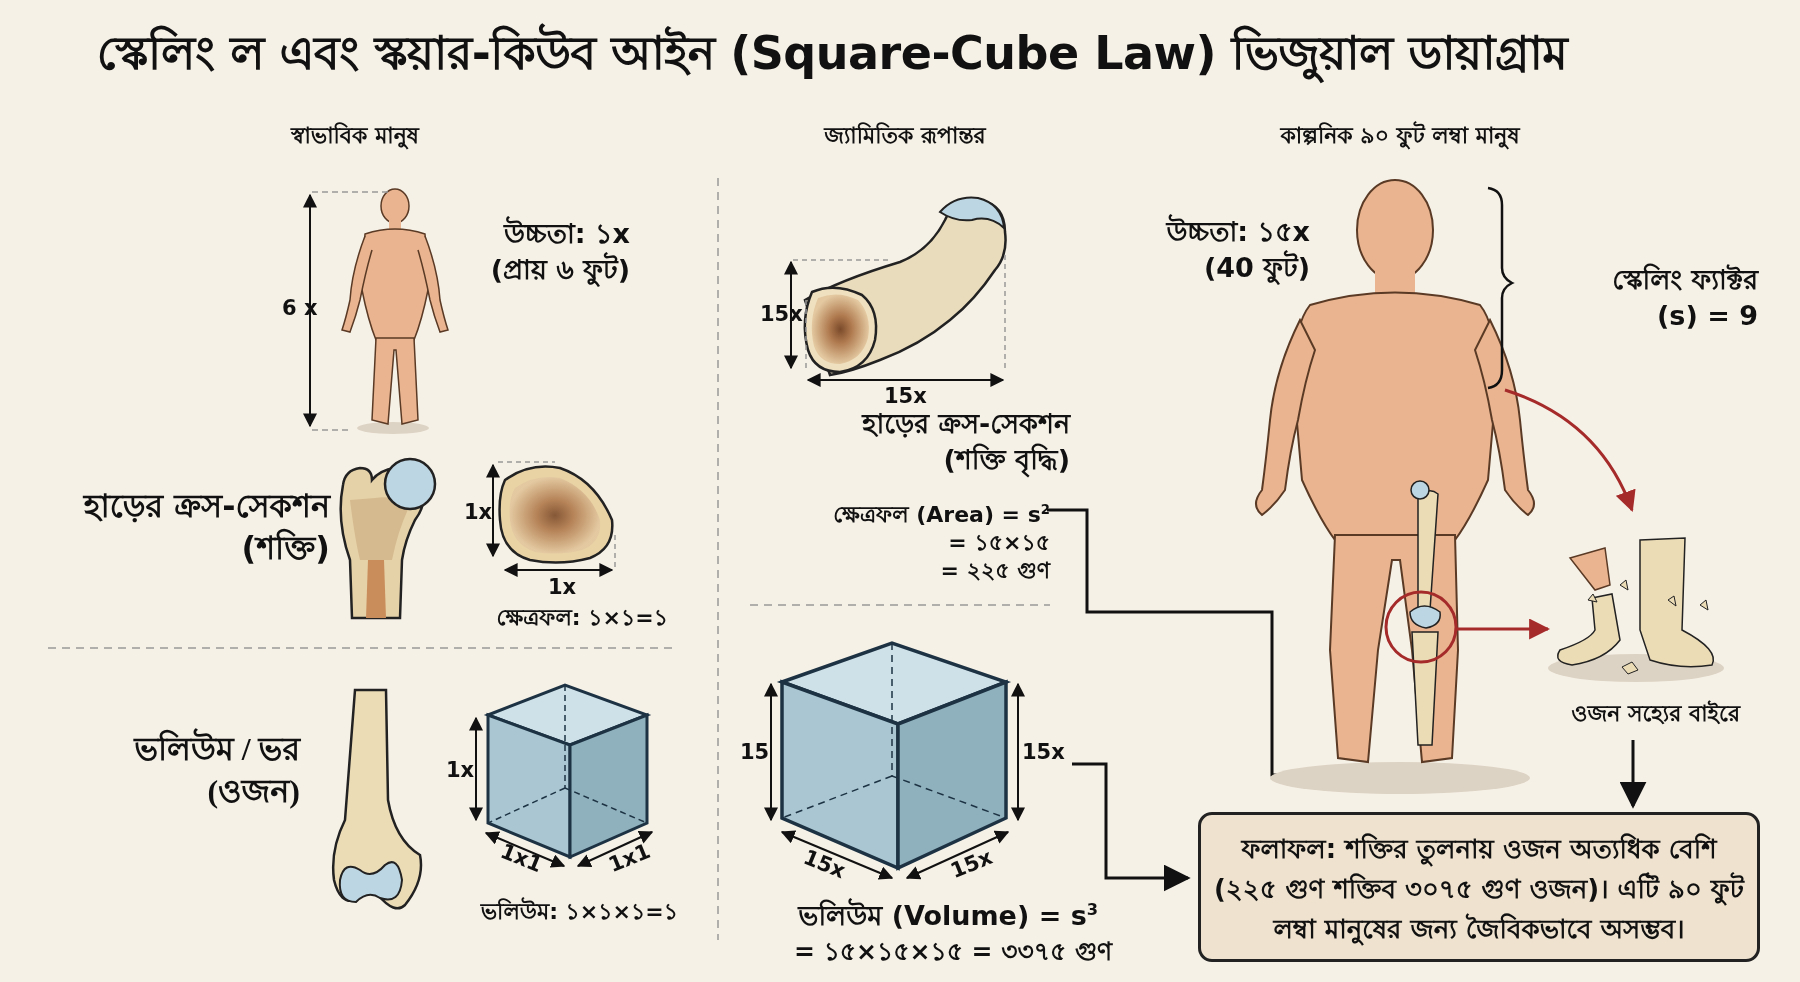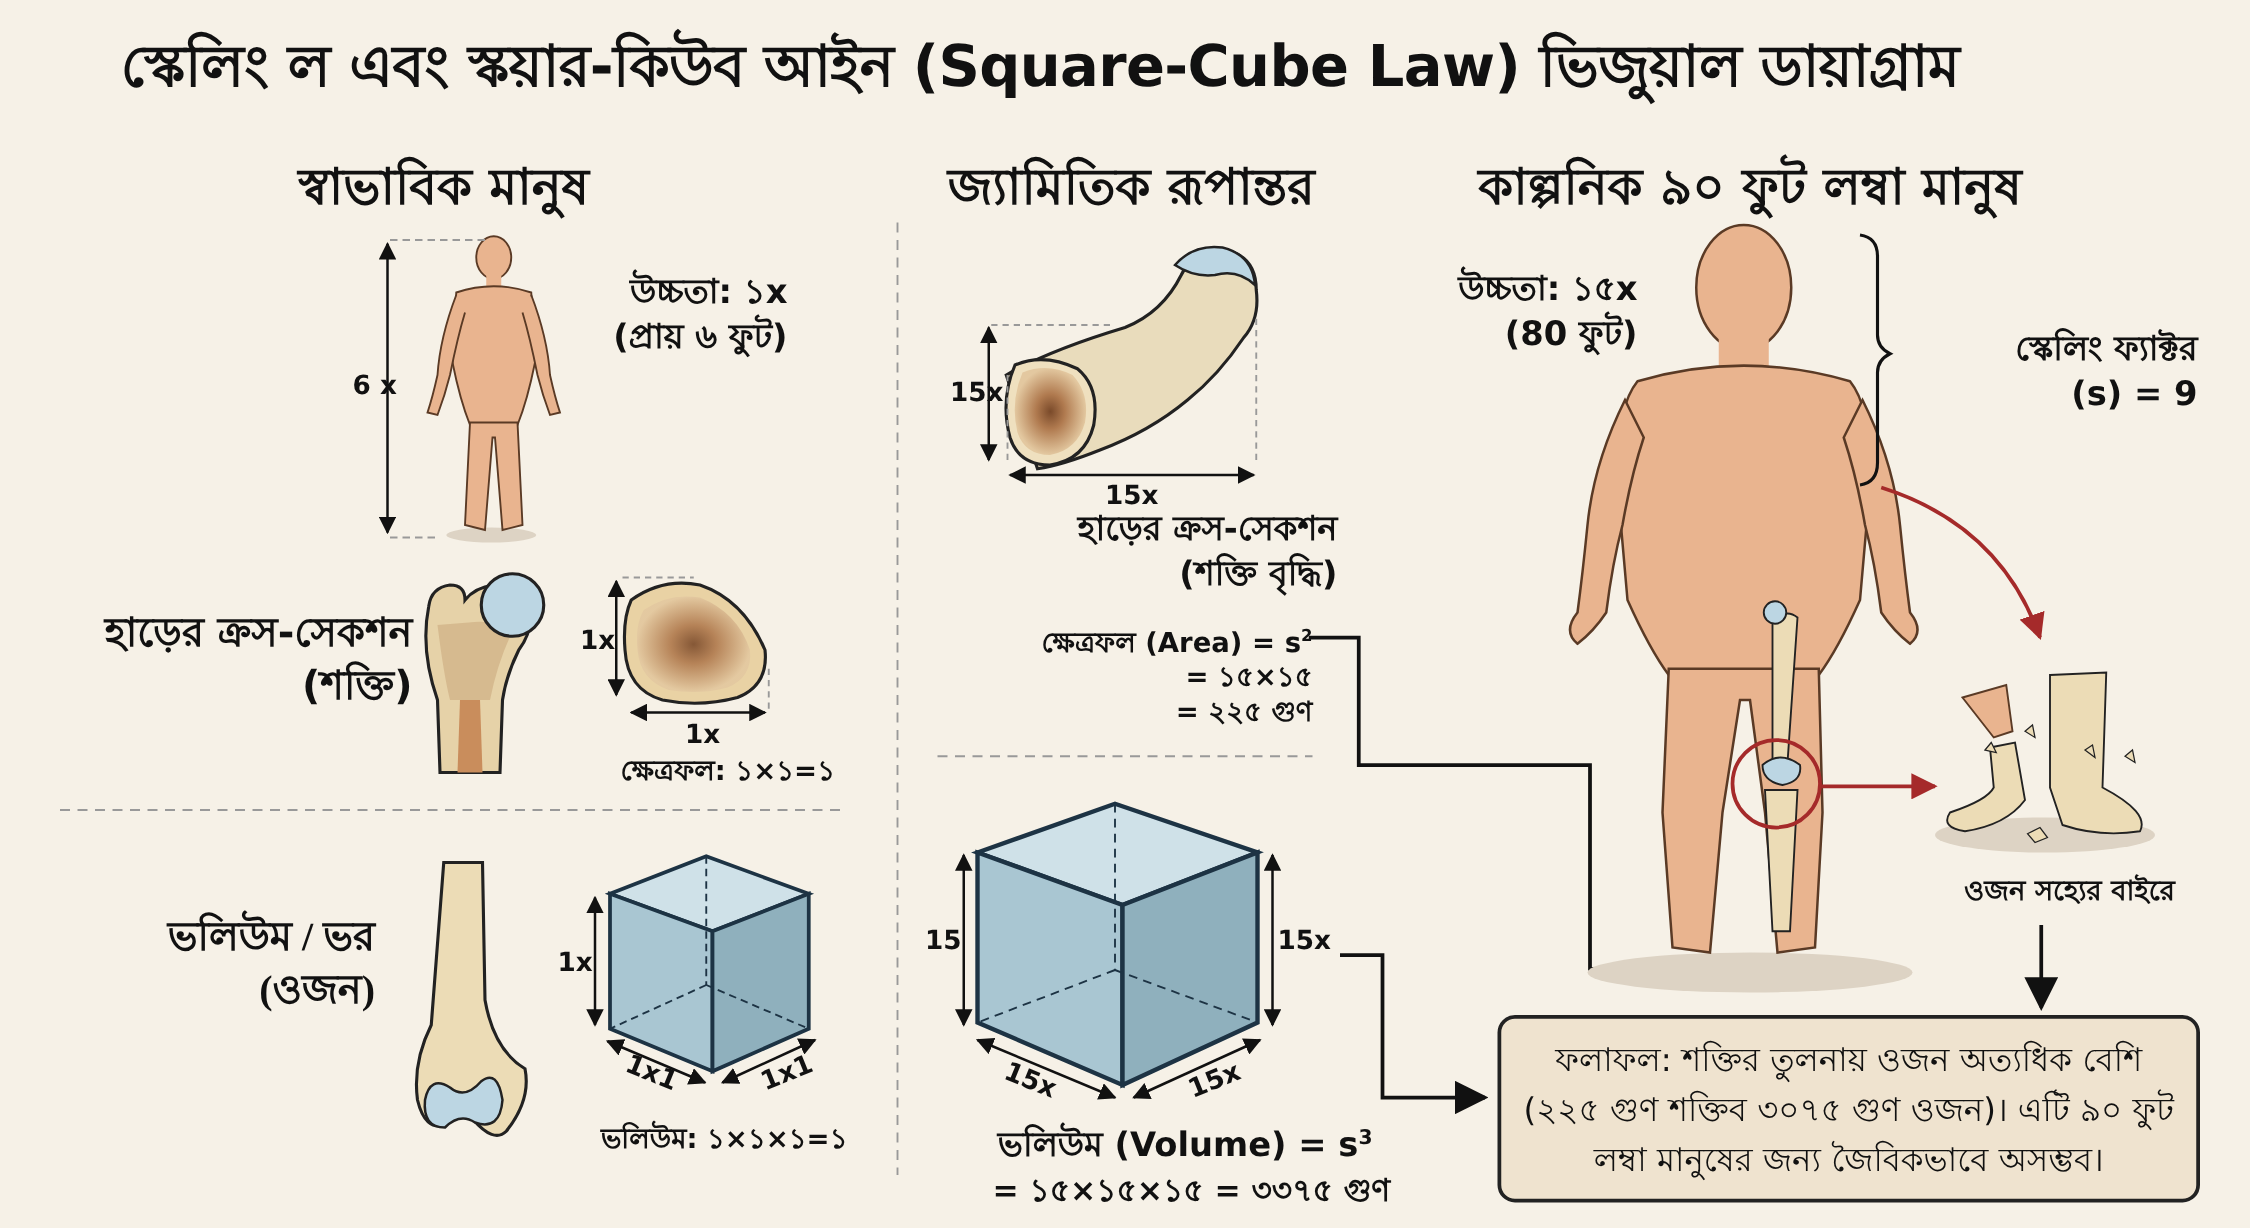--- a/index.html
+++ b/index.html
@@ -7,32 +7,32 @@
     width:1800px; height:982px; overflow:hidden; position:relative;
     background:#f6f1e7;
     font-family:"DejaVu Sans", "Liberation Sans", sans-serif;
     color:#111;
   }
   .abs { position:absolute; }
   .title {
     left:0; top:18px; width:1664px; text-align:center;
     font-size:46px; font-weight:bold; letter-spacing:-0.5px;
   }
-  .col-head { font-size:40px; font-weight:bold; text-align:center; white-space:nowrap; }
+  .col-head { font-size:22px; font-weight:bold; text-align:center; white-space:nowrap; }
   .label { font-weight:bold; text-align:right; white-space:nowrap; }
   .lbl-lg { font-size:32px; line-height:42px; }
   .lbl-md { font-size:27px; line-height:36px; }
   .lbl-sm { font-size:22px; line-height:28px; }
   .dim { font-size:21px; font-weight:bold; }
   svg.layer { position:absolute; left:0; top:0; }
   .result-box {
     left:1198px; top:812px; width:562px; height:150px;
     background:#efe3cf; border:3px solid #222; border-radius:14px;
     box-sizing:border-box; padding:14px 12px;
-    font-size:26px; font-weight:normal; line-height:40px; text-align:center;
+    font-size:26px; font-weight:bold; line-height:40px; text-align:center;
   }
   sup { font-size:0.6em; }
 </style>
 </head>
 <body>
 
 <div class="abs title">স্কেলিং ল এবং স্কয়ার-কিউব আইন (Square-Cube Law) ভিজুয়াল ডায়াগ্রাম</div>
 
 <div class="abs col-head" style="left:200px;top:118px;width:310px;">স্বাভাবিক মানুষ</div>
 <div class="abs col-head" style="left:735px;top:118px;width:340px;">জ্যামিতিক রূপান্তর</div>
@@ -221,21 +221,21 @@
 <div class="abs dim" style="left:1022px;top:740px;">15x</div>
 <div class="abs dim" style="left:803px;top:852px;transform:rotate(22deg);">15x</div>
 <div class="abs dim" style="left:950px;top:852px;transform:rotate(-22deg);">15x</div>
 <div class="abs label lbl-md" style="left:738px;top:892px;width:360px;text-align:right;">
   <div><span>ভলিউম (Volume) = s</span><sup>3</sup></div>
   <div style="padding-left:56px;font-size:25px;">= ১৫×১৫×১৫ = ৩৩৭৫ গুণ</div>
 </div>
 
 <div class="abs label lbl-md" style="left:1140px;top:214px;width:170px;">
   <div>উচ্চতা: ১৫x</div>
-  <div>(80 ফুট)</div>
+  <div>(40 ফুট)</div>
 </div>
 <div class="abs label lbl-md" style="left:1518px;top:262px;width:240px;">
   <div>স্কেলিং ফ্যাক্টর</div>
   <div>(s) = 9</div>
 </div>
 <div class="abs label lbl-sm" style="left:1530px;top:700px;width:210px;">ওজন সহ্যের বাইরে</div>
 
 <div class="abs result-box">
   <div>ফলাফল: শক্তির তুলনায় ওজন অত্যধিক বেশি</div>
   <div>(২২৫ গুণ শক্তিব ৩০৭৫ গুণ ওজন)। এটি ৯০ ফুট</div>

